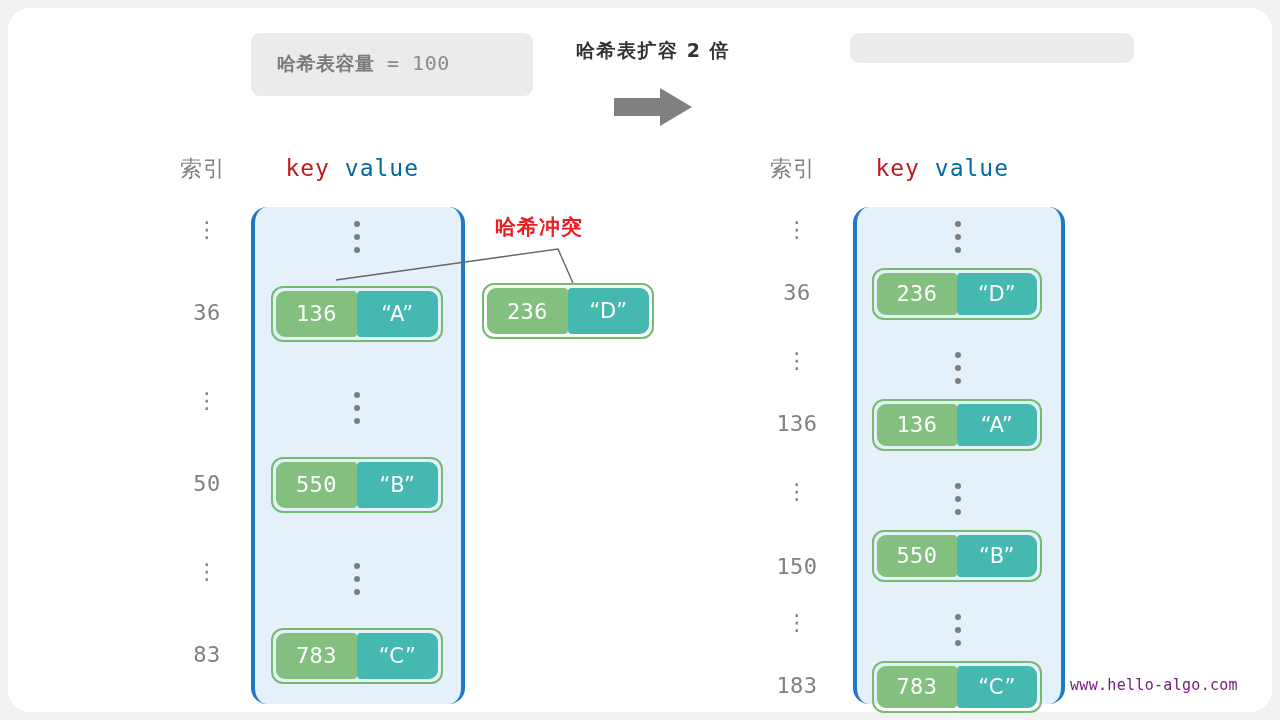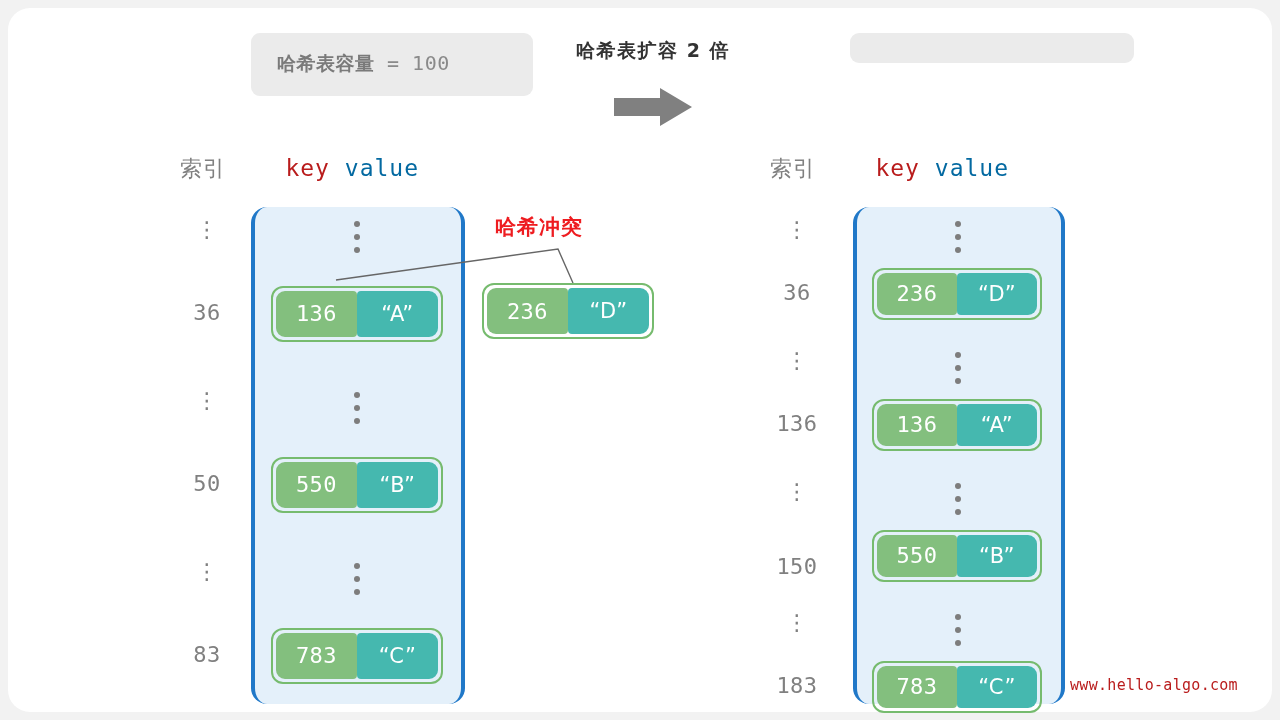--- a/index.html
+++ b/index.html
@@ -195,21 +195,21 @@
     pointer-events: none;
   }
 
   
   #watermark {
     position: absolute;
     left: 1062px;
     top: 668px;
     font-family: "DejaVu Sans Mono", "Liberation Mono", monospace;
     font-size: 15px;
-    color: #b91c1c;
+    color: #701a75;
     letter-spacing: 0.3px;
   }
 </style>
 </head>
 <body>
 
 <div id="root">
   <div id="card">
 
     <div class="info-box" id="info-left">

